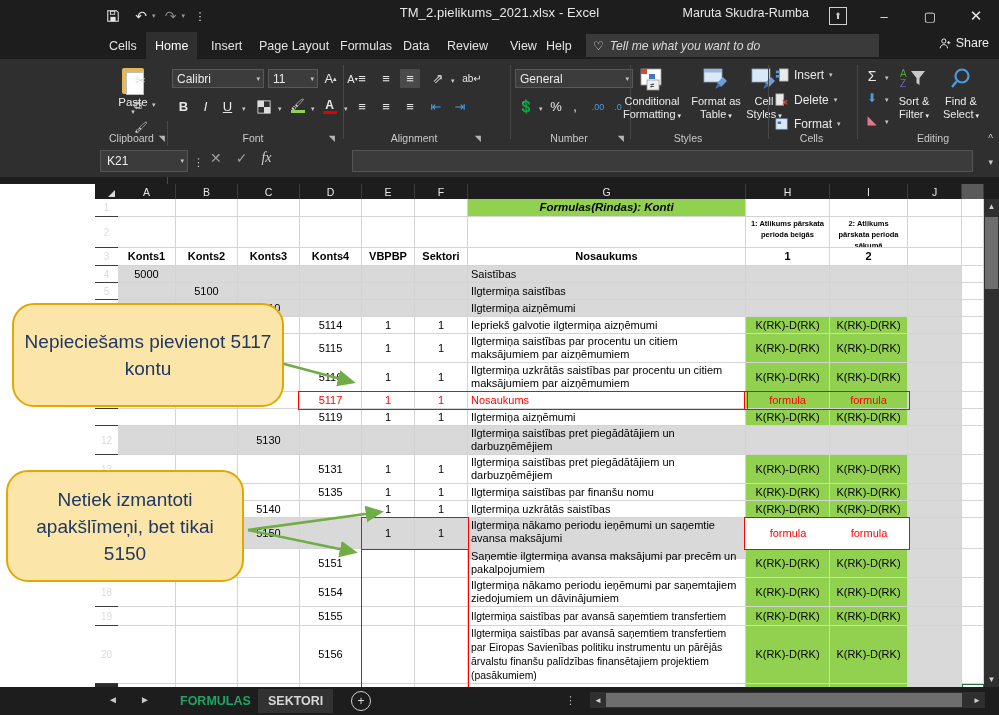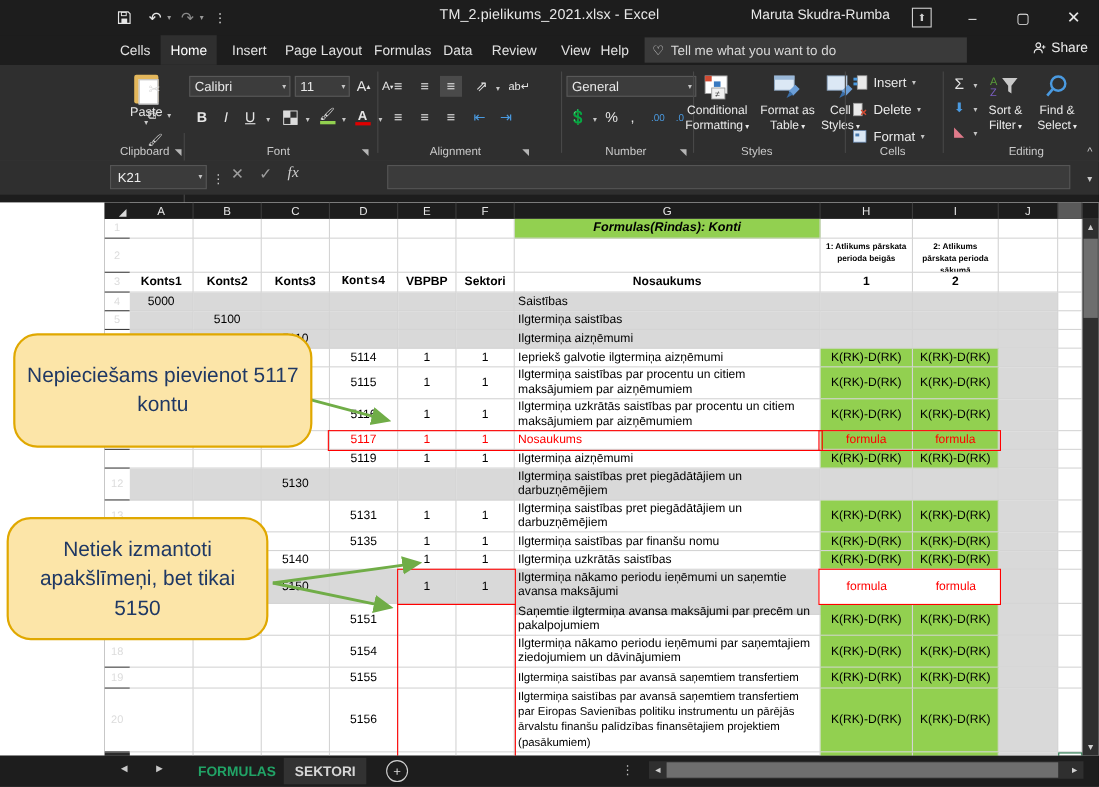--- a/index.html
+++ b/index.html
@@ -18,21 +18,21 @@
   .wbtns{position:absolute;right:0;top:0;display:flex;}
   .wbtns div{width:46px;height:32px;display:flex;align-items:center;justify-content:center;color:#e8e8e8;font-size:13px;}
   .wbtns .close{font-size:15px;}
 
   
   .tabsrow{position:absolute;left:0;top:32px;width:999px;height:27px;background:#1d1d1d;}
   .rtab{position:absolute;top:0;height:27px;padding:0 9px;display:flex;align-items:center;color:#e2e2e2;font-size:12.5px;white-space:nowrap;}
   .rtab.active{background:#2f2f2f;color:#fff;}
   .tellme{position:absolute;left:586px;top:2px;width:286px;height:23px;background:#3a3a3a;display:flex;align-items:center;padding-left:7px;gap:6px;}
   .tellme .bulb{color:#dcdcdc;font-size:12px;}
-  .tellme span.t{color:#d8d8d8;font-size:12.2px;}
+  .tellme span.t{color:#d8d8d8;font-size:12.2px;font-style:italic;}
   .share{position:absolute;right:10px;top:4px;display:flex;align-items:center;gap:4px;color:#ececec;font-size:12.5px;}
 
   
   .ribbon{position:absolute;left:0;top:59px;width:999px;height:87px;background:#2f2f2f;border-bottom:1px solid #3d3d3d;}
   .grp{position:absolute;top:0;height:87px;}
   .grp .glabel{position:absolute;bottom:2px;width:100%;text-align:center;color:#c9c9c9;font-size:10.5px;}
   .grp .dlg{position:absolute;bottom:3px;right:3px;color:#b5b5b5;font-size:8px;}
   .sep{position:absolute;top:4px;width:1px;height:74px;background:#484848;}
 
   .paste{position:absolute;left:10px;top:6px;width:56px;text-align:center;color:#e9e9e9;font-size:11.5px;}
@@ -440,21 +440,21 @@
       <div class="cell" style="left:297px;top:18px;width:53px;height:31px;"></div>
       <div class="cell" style="left:350px;top:18px;width:278px;height:31px;"></div>
       <div class="cell wrap ctr bold" style="left:628px;top:18px;width:84px;height:31px;font-size:7.5px;line-height:11px;text-align:center;">1: Atlikums pārskata perioda beigās</div>
       <div class="cell wrap ctr bold" style="left:712px;top:18px;width:78px;height:31px;font-size:7.5px;line-height:11px;text-align:center;">2: Atlikums pārskata perioda sākumā</div>
       <div class="cell" style="left:790px;top:18px;width:54px;height:31px;"></div>
       <div class="cell" style="left:844px;top:18px;width:22px;height:31px;"></div>
 
       <div class="cell ctr bold" style="left:0;top:49px;width:58px;height:18px;">Konts1</div>
       <div class="cell ctr bold" style="left:58px;top:49px;width:62px;height:18px;">Konts2</div>
       <div class="cell ctr bold" style="left:120px;top:49px;width:62px;height:18px;">Konts3</div>
-      <div class="cell ctr bold" style="left:182px;top:49px;width:62px;height:18px;font-family:Liberation Mono, monospace;">Konts4</div>
+      <div class="cell ctr bold" style="left:182px;top:49px;width:62px;height:18px;">Konts4</div>
       <div class="cell ctr bold" style="left:244px;top:49px;width:53px;height:18px;">VBPBP</div>
       <div class="cell ctr bold" style="left:297px;top:49px;width:53px;height:18px;">Sektori</div>
       <div class="cell ctr bold" style="left:350px;top:49px;width:278px;height:18px;">Nosaukums</div>
       <div class="cell ctr bold" style="left:628px;top:49px;width:84px;height:18px;">1</div>
       <div class="cell ctr bold" style="left:712px;top:49px;width:78px;height:18px;">2</div>
       <div class="cell" style="left:790px;top:49px;width:54px;height:18px;"></div>
       <div class="cell" style="left:844px;top:49px;width:22px;height:18px;"></div>
 
       <div class="cell gray ctr" style="left:0;top:67px;width:58px;height:17px;">5000</div>
       <div class="cell gray" style="left:58px;top:67px;width:62px;height:17px;"></div>

